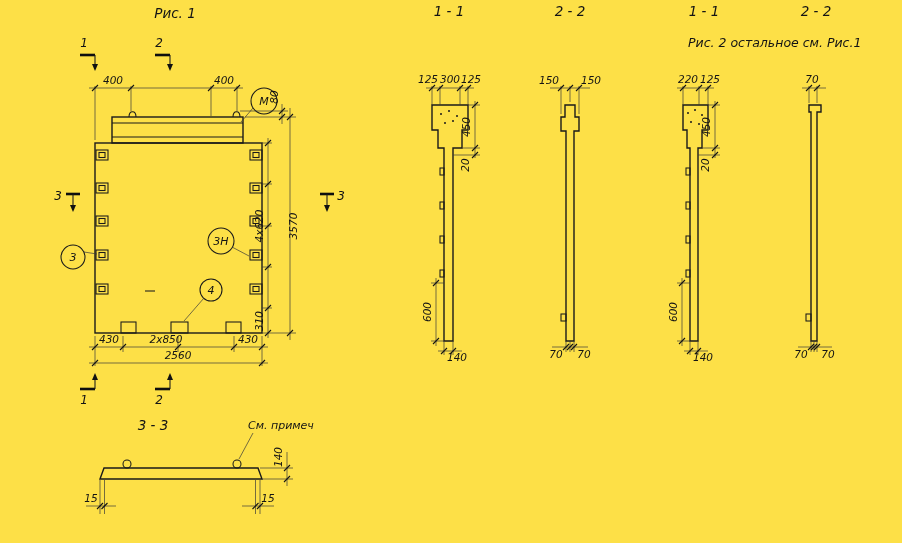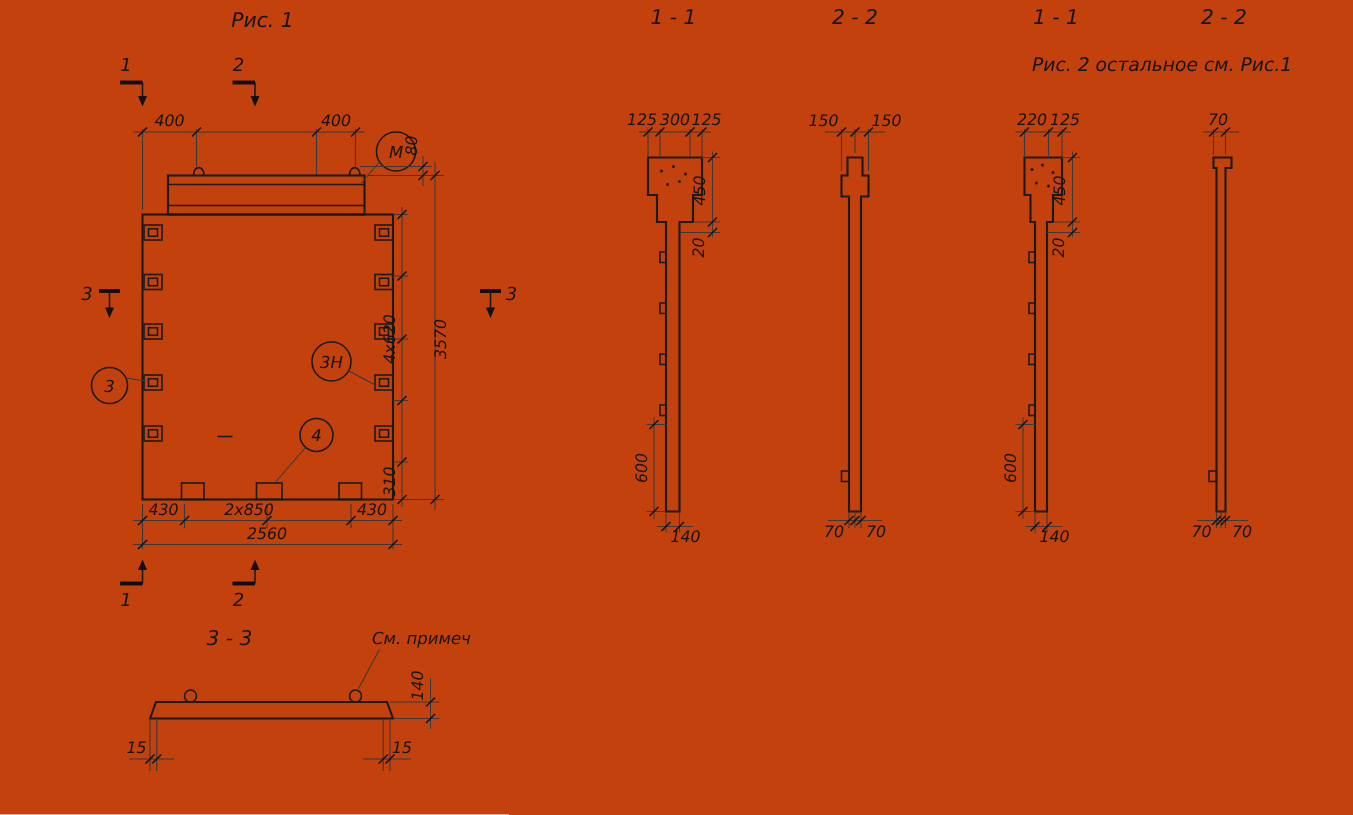--- a/index.html
+++ b/index.html
@@ -1,16 +1,16 @@
 <!DOCTYPE html>
 <html><head>
 <meta charset="utf-8">
 <style>
   html,body{margin:0;padding:0;background:#ffffff;}
-  .sheet{width:902px;height:543px;background:#c2410c;position:relative;overflow:hidden;}
+  .sheet{width:902px;height:543px;background:#fde047;position:relative;overflow:hidden;}
   svg{display:block;}
   svg text{
     fill:#141414;
     font-family:"DejaVu Sans", sans-serif;
     font-style:italic;
   }
   .title{font-size:13.5px;}
   .note{font-size:12.5px;}
   .dim{font-size:10.5px;}
   .mark{font-size:12px;}

